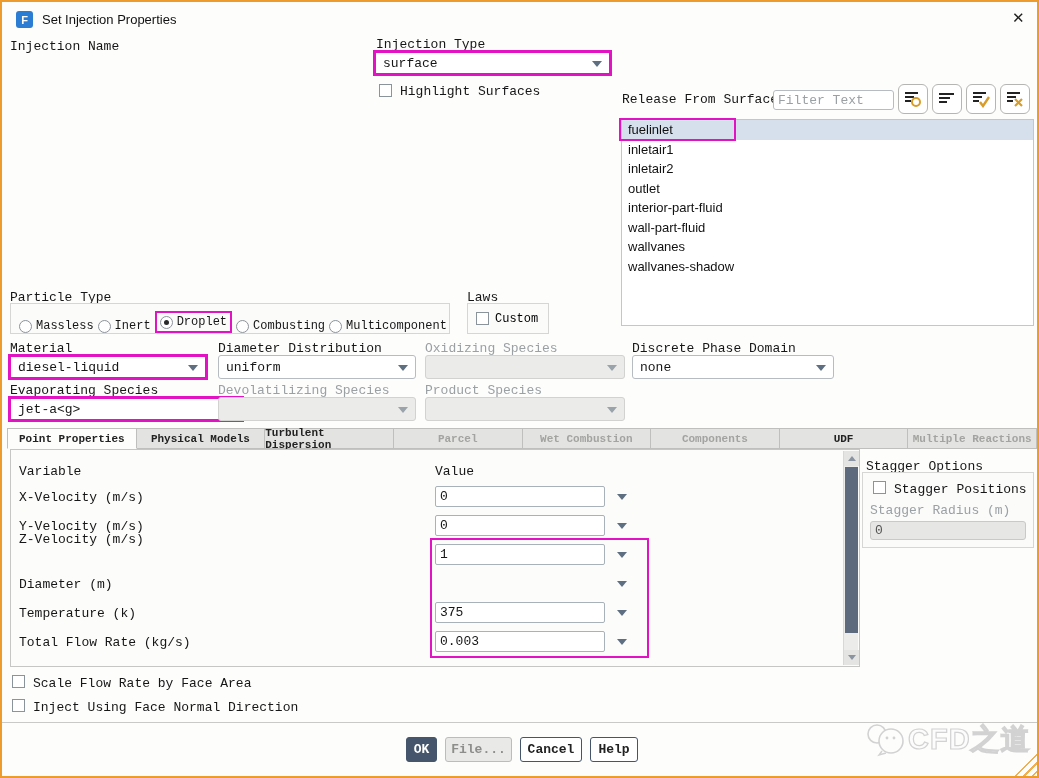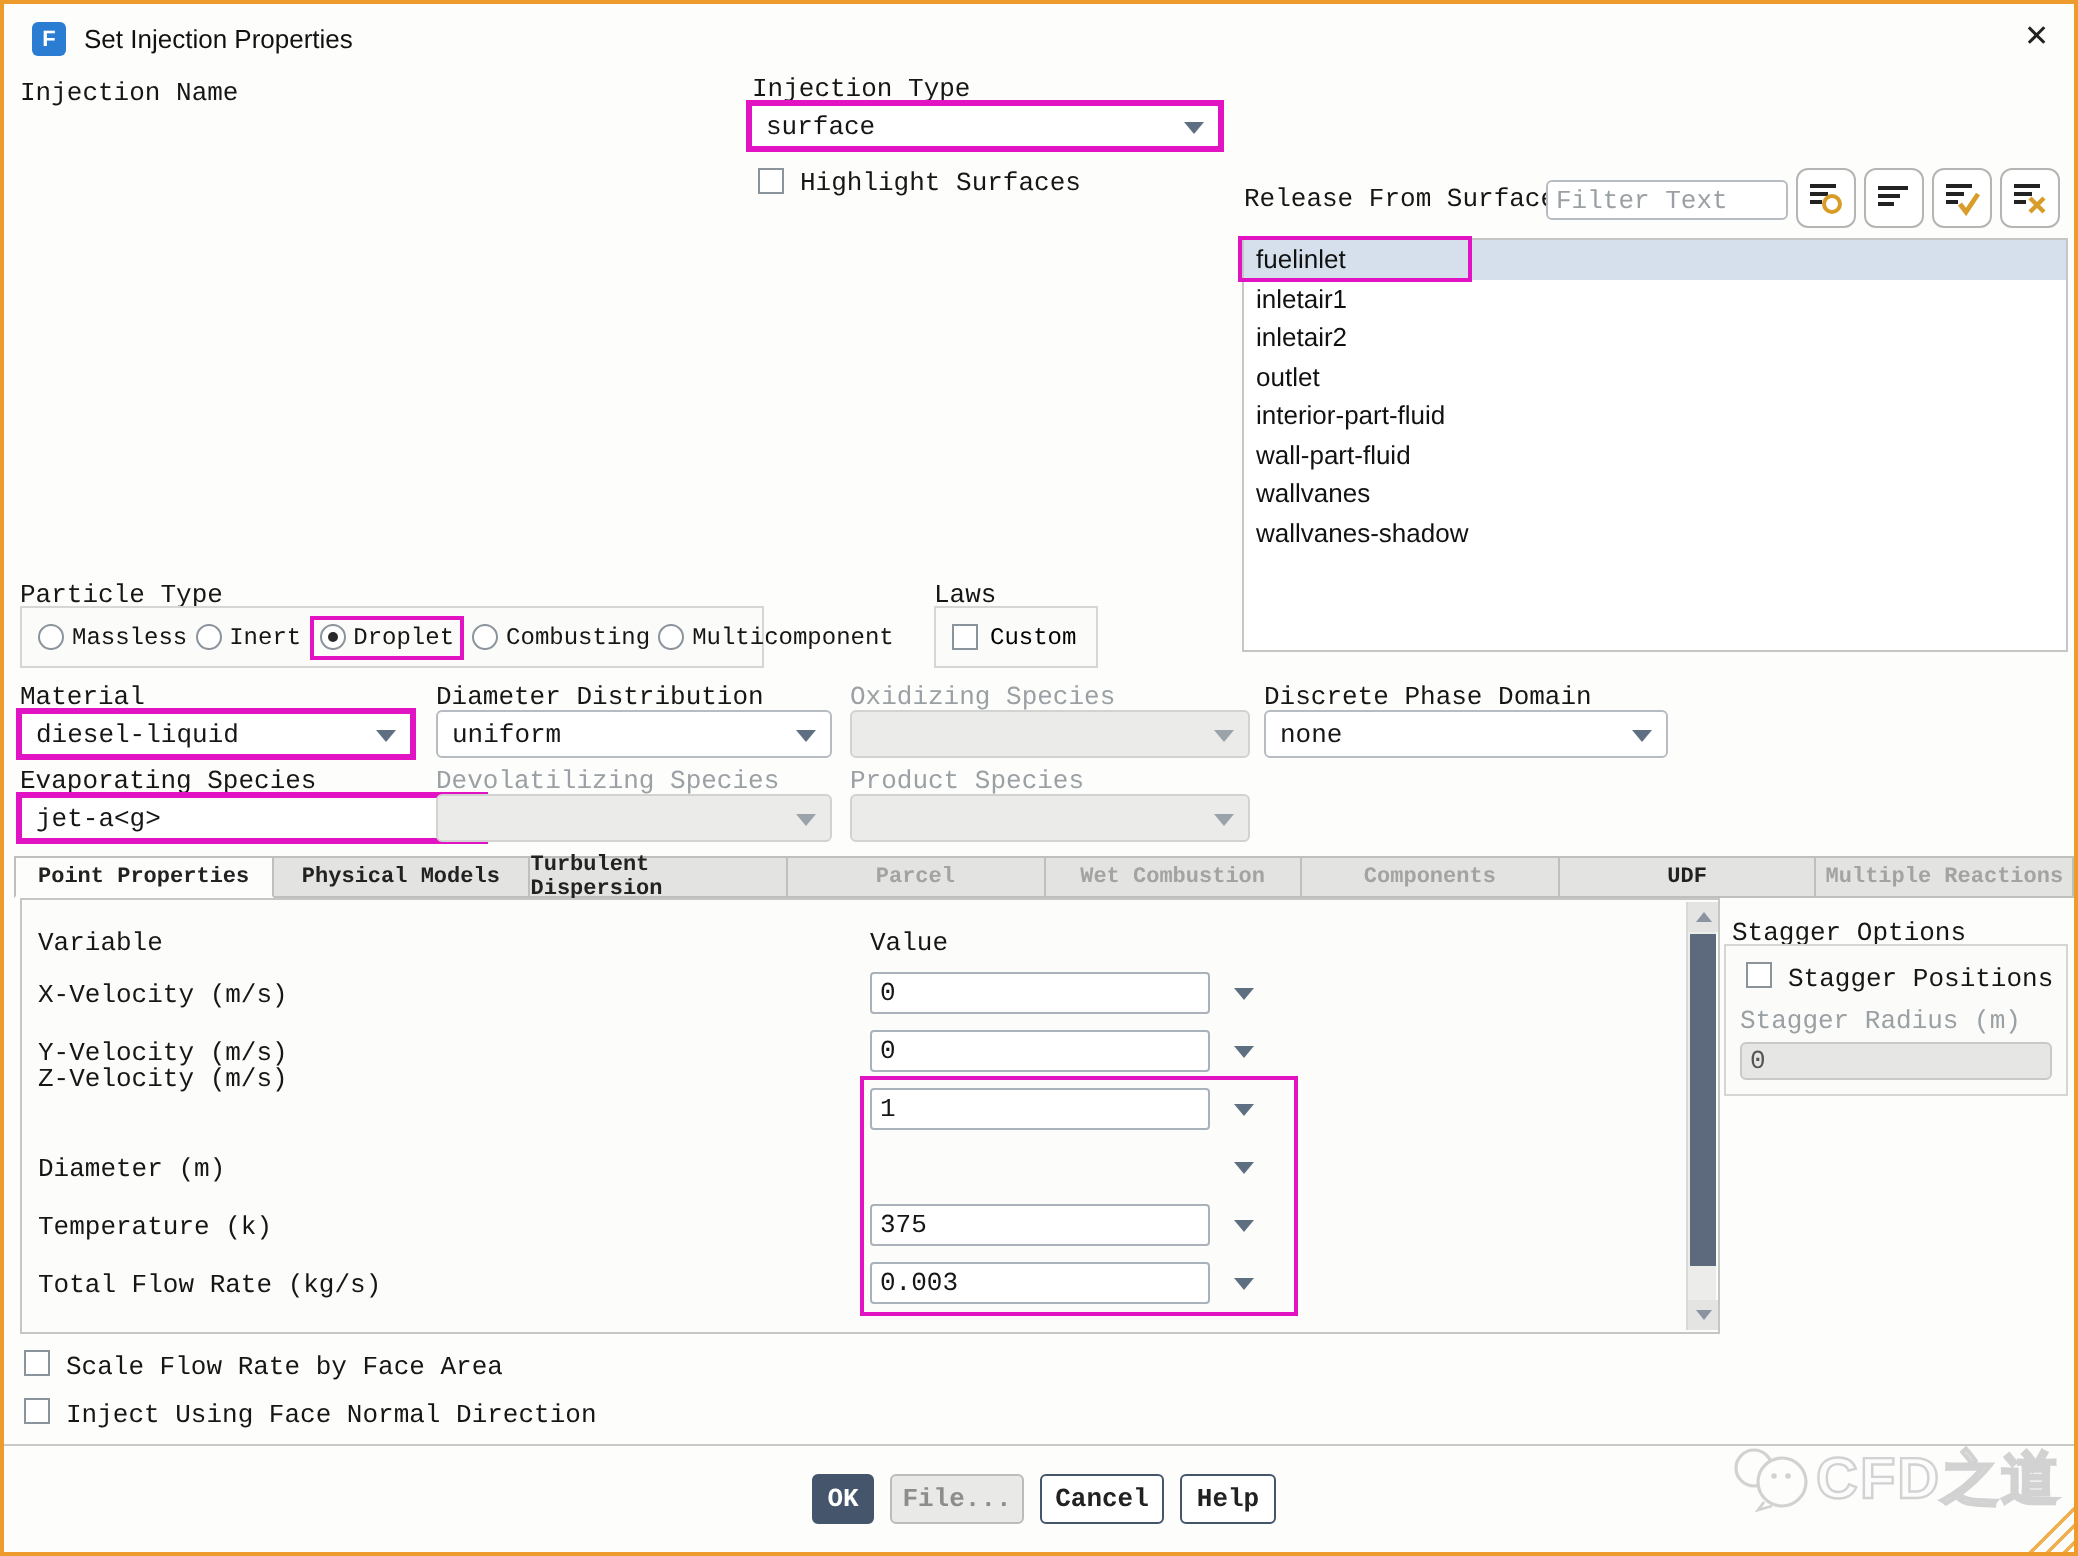--- a/index.html
+++ b/index.html
@@ -86,21 +86,21 @@
   
   #wm{position:absolute;left:862px;top:716px;width:170px;height:44px;display:flex;align-items:center;
       pointer-events:none}
   #wm .txt{font:bold 29px "Liberation Sans",sans-serif;color:#fcfcfc;
            -webkit-text-stroke:1.2px #d2d2d2;letter-spacing:1px}
   #grip{position:absolute;right:0;bottom:0;width:27px;height:27px;
         background:repeating-linear-gradient(135deg,transparent 0 4px,#f0b050 4px 6px);
         clip-path:polygon(100% 0,0 100%,100% 100%)}
   #sep{position:absolute;left:0;top:720px;width:1039px;border-top:1px solid var(--lite)}
   
-  #ptype-box{left:8px;top:301px;width:372px;height:31px;display:flex;align-items:center;
+  #ptype-box{left:8px;top:301px;width:440px;height:31px;display:flex;align-items:flex-end;
              gap:4px;padding:0 8px}
   .ritem{display:flex;align-items:center;gap:4px;font:12px "Liberation Mono",monospace;
          color:#161616;white-space:nowrap;cursor:pointer}
   .ritem.hl-wrap{border:2px solid var(--mag);padding:2px 3px}
   #laws-box{left:465px;top:301px;width:82px;height:31px;display:flex;align-items:center;
             gap:6px;padding:0 8px;font:12px "Liberation Mono",monospace}
   #laws-box .sq{width:13px;height:13px;border:1px solid #8b939b;background:#fff;flex:none}
   
   #stagger-box{left:860px;top:470px;width:172px;height:76px}
   svg{display:block}

